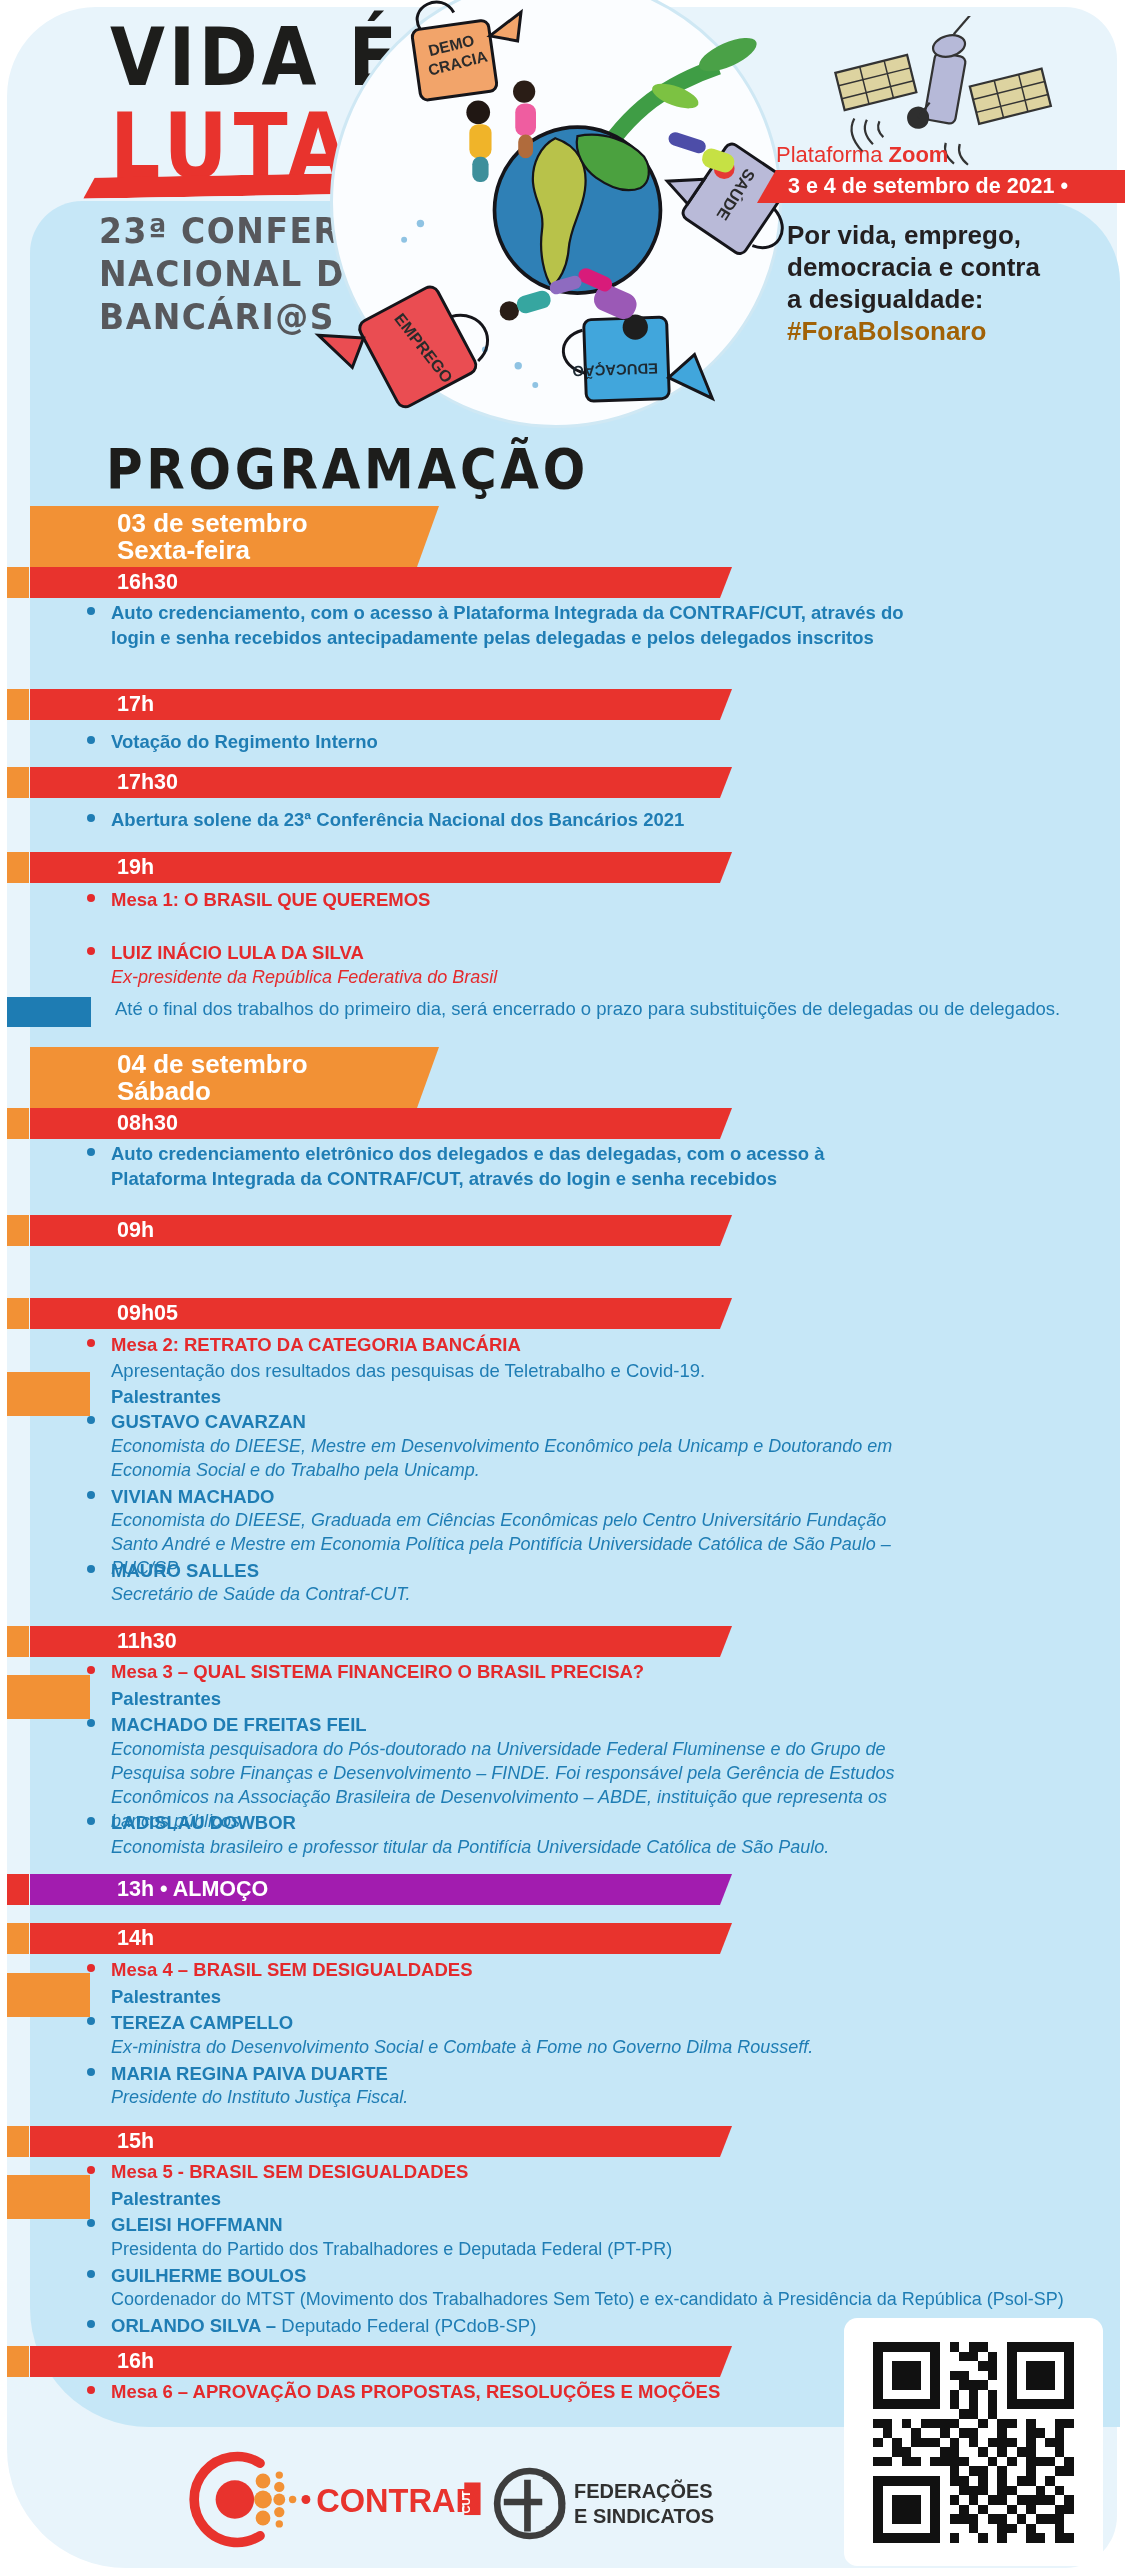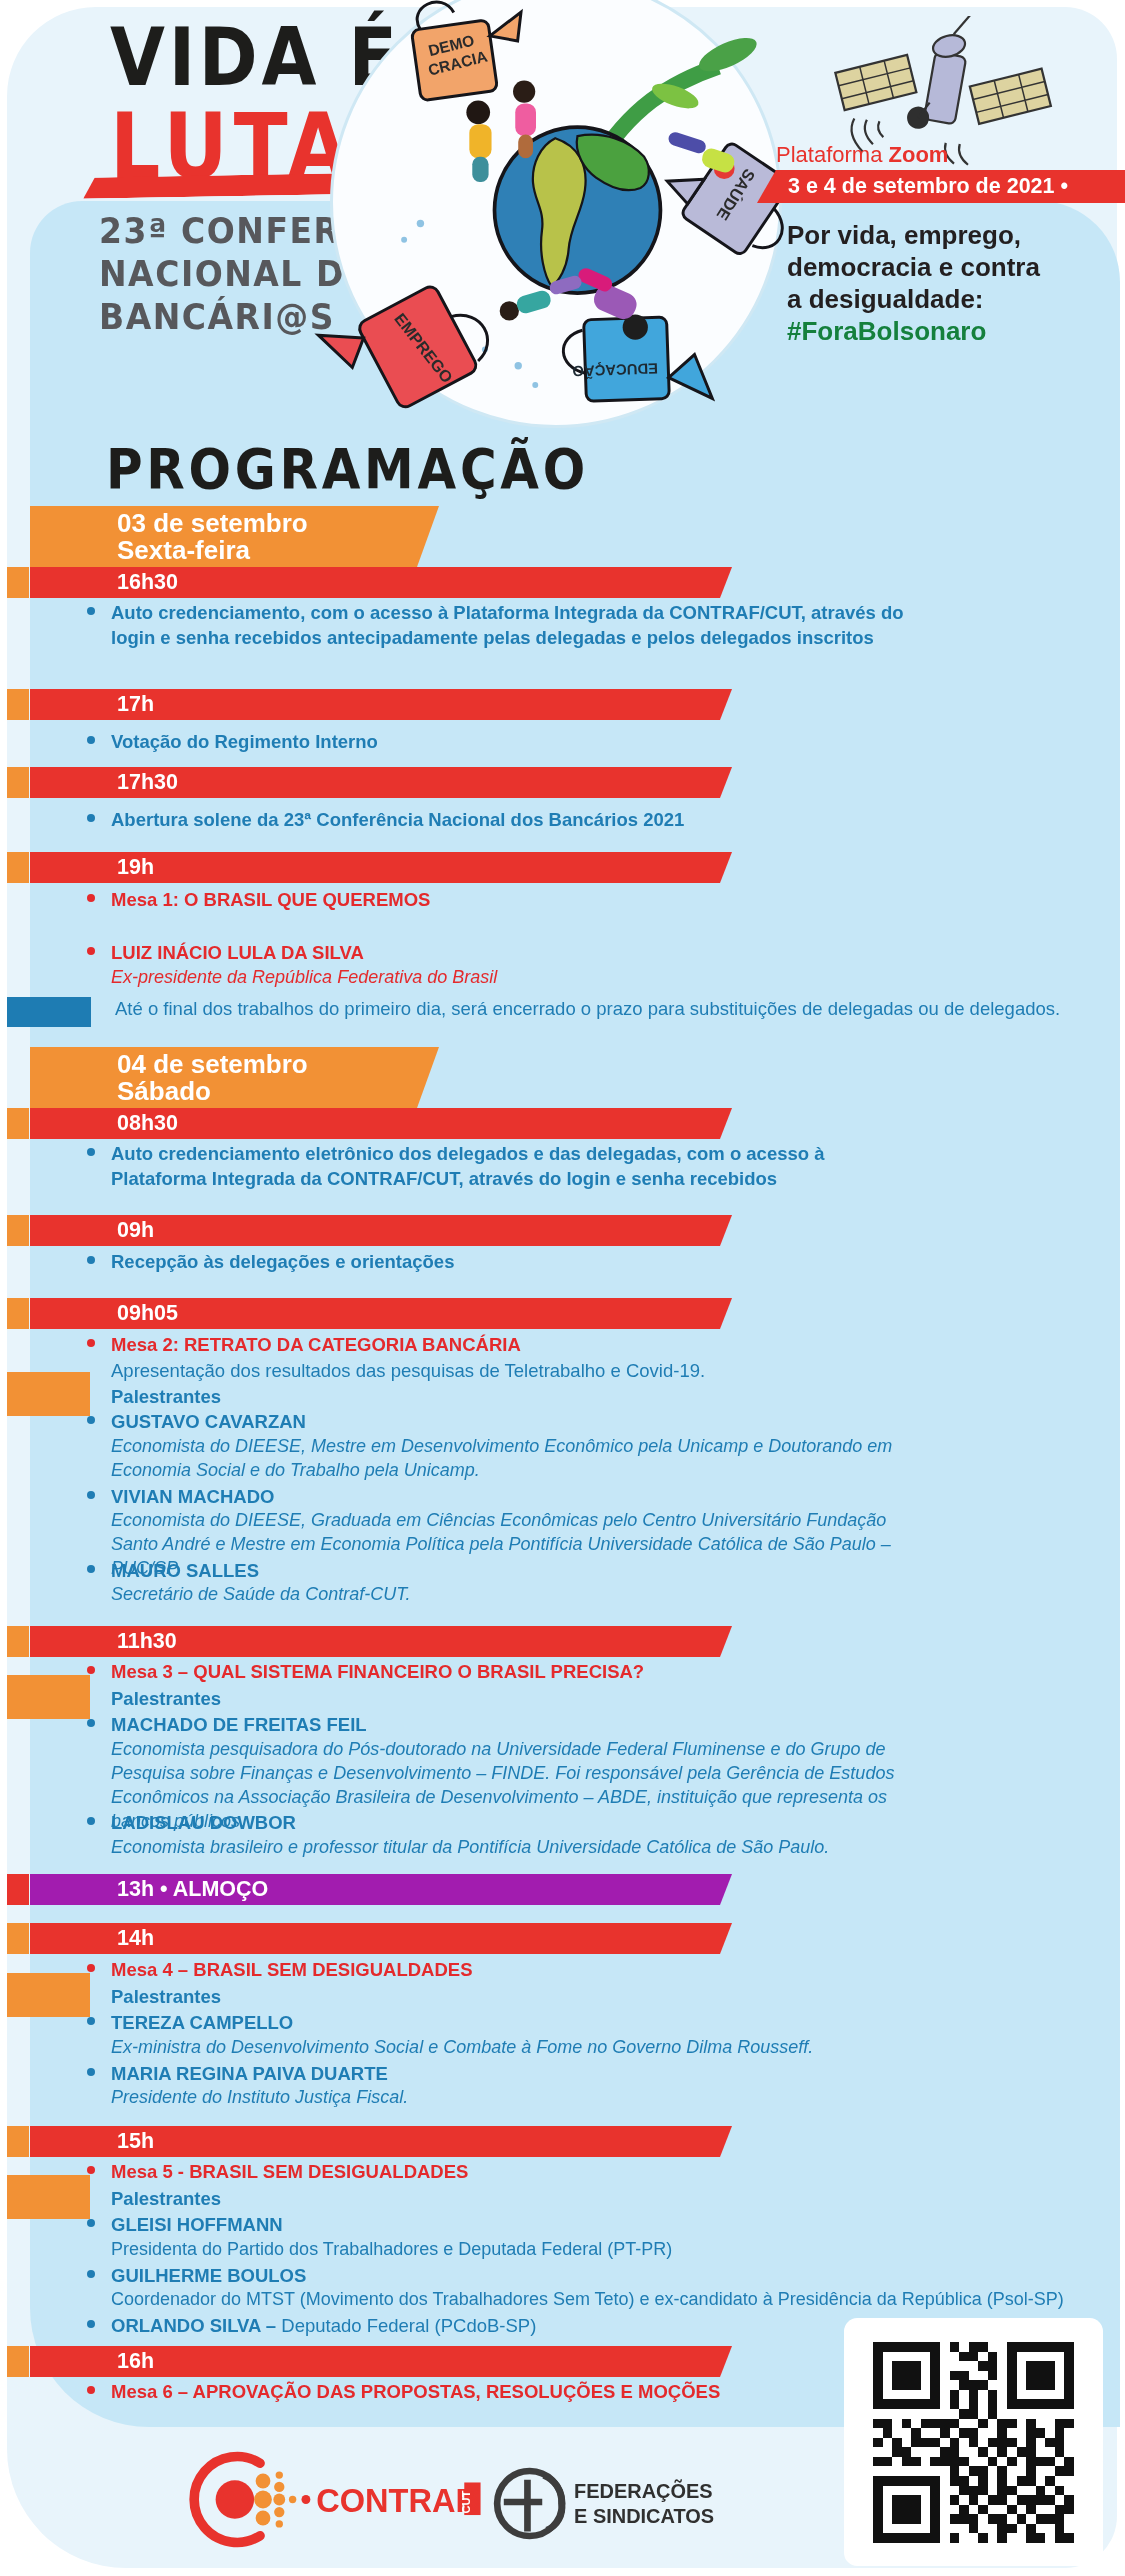--- a/index.html
+++ b/index.html
@@ -23,21 +23,21 @@
                   clip-path:polygon(12px 0,100% 0,calc(100% - 12px) 100%,0 100%);transform:rotate(-1deg);}
   #conference{left:99px;top:209px;font-size:33px;line-height:41px;font-weight:900;color:#57585c;
               letter-spacing:1.5px;font-family:"DejaVu Sans",sans-serif;transform:scaleY(1.05);transform-origin:0 0;}
   
   #platform-line{left:776px;top:142px;font-size:22px;color:#e8332d;}
   #platform-line b{font-weight:700;}
   #date-banner{left:757px;top:170px;width:368px;height:33px;background:#e8332d;color:#ffffff;
                clip-path:polygon(19px 0,100% 0,100% 100%,0 100%);
                font-weight:700;font-size:21.5px;line-height:33px;padding-left:31px;box-sizing:border-box;}
   #slogan{left:787px;top:219px;font-size:26px;line-height:32px;font-weight:800;color:#231f20;}
-  #hashtag{color:#15803d;}
+  #hashtag{color:#a16207;}
   
   #prog-title{left:106px;top:437px;font-size:50px;font-weight:900;color:#1d1d1b;letter-spacing:3.7px;
               font-family:"DejaVu Sans",sans-serif;transform:scaleY(1.1);transform-origin:0 0;}
   
   .banner{left:30px;width:409px;height:61px;background:#f29135;color:#ffffff;
           clip-path:polygon(0 0,100% 0,calc(100% - 22px) 100%,0 100%);
           font-weight:700;font-size:26px;line-height:27px;padding:4.4px 0 0 87px;box-sizing:border-box;}
   .bar{left:30px;width:702px;height:31px;color:#ffffff;font-weight:700;font-size:21.5px;line-height:31px;
        padding-left:87px;box-sizing:border-box;
        clip-path:polygon(0 0,100% 0,calc(100% - 12px) 100%,0 100%);}
@@ -218,21 +218,20 @@
     <div>04 de setembro</div>
     <div>Sábado</div>
   </div>
 
   <div class="abs tab orange" style="top:1108px"></div>
   <div class="abs bar red" style="top:1108px">08h30</div>
   <div class="abs row b wrap2" style="top:1141px">Auto credenciamento eletrônico dos delegados e das delegadas, com o acesso à Plataforma Integrada da CONTRAF/CUT, através do login e senha recebidos</div>
 
   <div class="abs tab orange" style="top:1215px"></div>
   <div class="abs bar red" style="top:1215px">09h</div>
-  <div class="abs row b" style="top:1249px">Recepção às delegações e orientações</div>
 
   <div class="abs tab orange" style="top:1298px"></div>
   <div class="abs bar red" style="top:1298px">09h05</div>
   <div class="abs row b red" style="top:1332px">Mesa 2: RETRATO DA CATEGORIA BANCÁRIA</div>
   <div class="abs row reg" style="top:1358px">Apresentação dos resultados das pesquisas de Teletrabalho e Covid-19.</div>
   <div class="abs srect" style="top:1372px"></div>
   <div class="abs row" style="top:1384px">Palestrantes</div>
   <div class="abs row b" style="top:1409px">GUSTAVO CAVARZAN</div>
   <div class="abs row it wrapg" style="top:1434px">Economista do DIEESE, Mestre em Desenvolvimento Econômico pela Unicamp e Doutorando em Economia Social e do Trabalho pela Unicamp.</div>
   <div class="abs row b" style="top:1484px">VIVIAN MACHADO</div>

